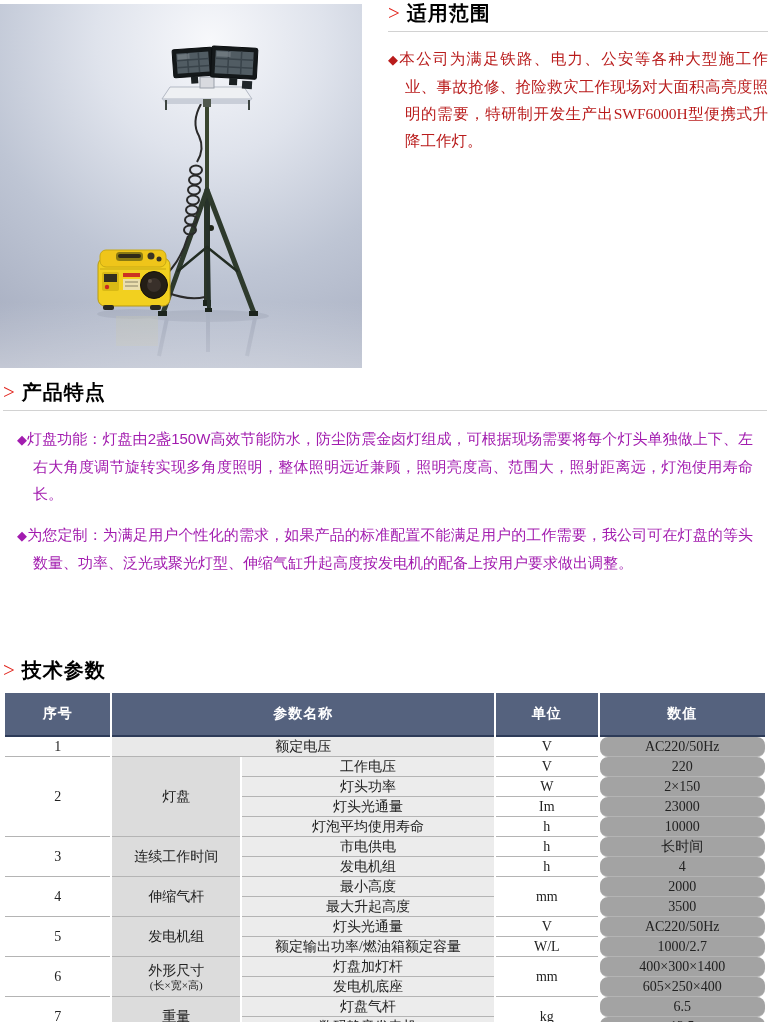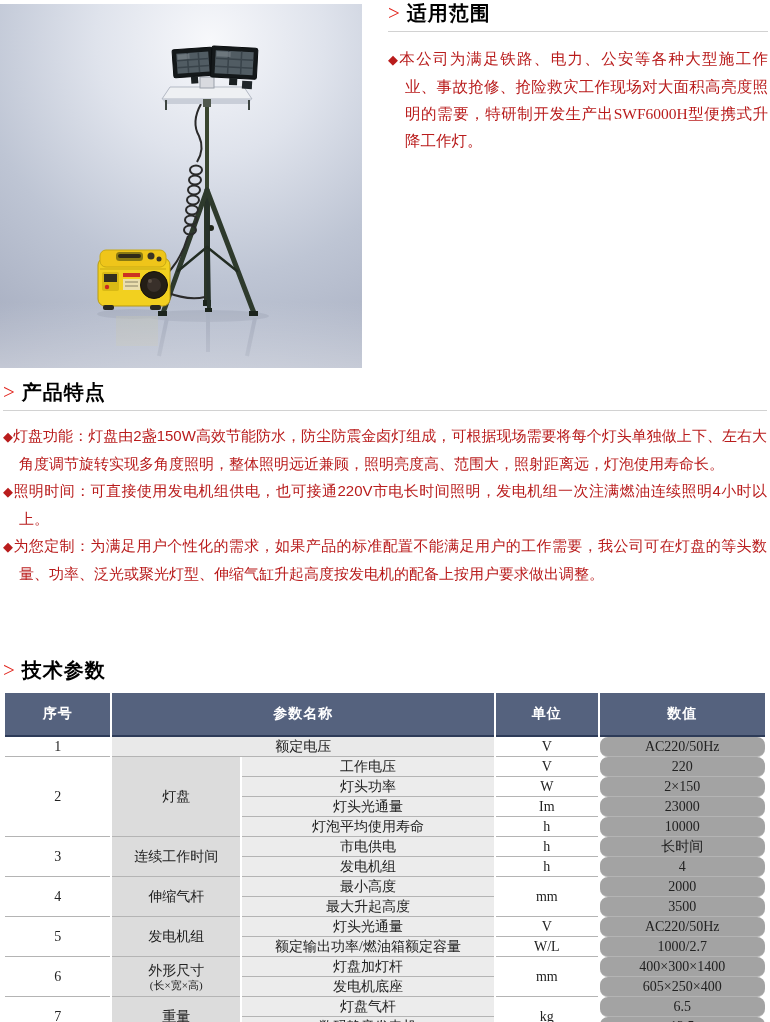--- a/index.html
+++ b/index.html
@@ -20,21 +20,21 @@
   
   .scope{position:absolute;left:388px;top:2px;width:380px;}
   .scope p{margin:13px 0 0 0;font-family:"Liberation Serif","DejaVu Serif",serif;
            font-size:15.5px;line-height:27px;color:#b91c1c;text-align:justify;
            padding-left:17px;text-indent:-17px;}
   .scope .bullet{font-family:"DejaVu Sans",sans-serif;font-size:13px;}
 
   
   .features{position:absolute;left:3px;top:381px;width:764px;}
   .features .list{margin-top:11px;}
-  .features p{margin:0;font-size:15px;line-height:27px;color:#b91c1c;text-align:justify;
+  .features p{margin:14px;font-size:15px;line-height:27px;color:#a21caf;text-align:justify;
               padding-left:16px;text-indent:-16px;}
   .features .bullet{font-size:13px;}
 
   
   .specs{position:absolute;left:3px;top:659px;width:764px;}
   table.spec{width:100%;margin-top:12px;border-collapse:separate;border-spacing:2px 0;
              table-layout:fixed;background:#fff;}
   table.spec th{background:#55627e;color:#fff;font-weight:bold;font-size:14px;height:28px;
                 padding:7px;border-bottom:2px solid #2d3b58;letter-spacing:1px;}
   table.spec td{height:19px;padding:0;text-align:center;vertical-align:middle;
@@ -175,21 +175,20 @@
     <p><span class="bullet">◆</span><span>本公司为满足铁路、电力、公安等各种大型施工作业、事故抢修、抢险救灾工作现场对大面积高亮度照明的需要，特研制开发生产出SWF6000H型便携式升降工作灯。</span></p>
   </div>
 
   <div class="features">
     <div class="sec-head ruled">
       <span class="chev">&gt;</span>
       <span>产品特点</span>
     </div>
     <div class="list">
       <p><span class="bullet">◆</span><span>灯盘功能：灯盘由2盏150W高效节能防水，防尘防震金卤灯组成，可根据现场需要将每个灯头单独做上下、左右大角度调节旋转实现多角度照明，整体照明远近兼顾，照明亮度高、范围大，照射距离远，灯泡使用寿命长。</span></p>
-      <p><span class="bullet">◆</span><span>照明时间：可直接使用发电机组供电，也可接通220V市电长时间照明，发电机组一次注满燃油连续照明4小时以上。</span></p>
       <p><span class="bullet">◆</span><span>为您定制：为满足用户个性化的需求，如果产品的标准配置不能满足用户的工作需要，我公司可在灯盘的等头数量、功率、泛光或聚光灯型、伸缩气缸升起高度按发电机的配备上按用户要求做出调整。</span></p>
     </div>
   </div>
 
   <div class="specs">
     <div class="sec-head">
       <span class="chev">&gt;</span>
       <span>技术参数</span>
     </div>
 

